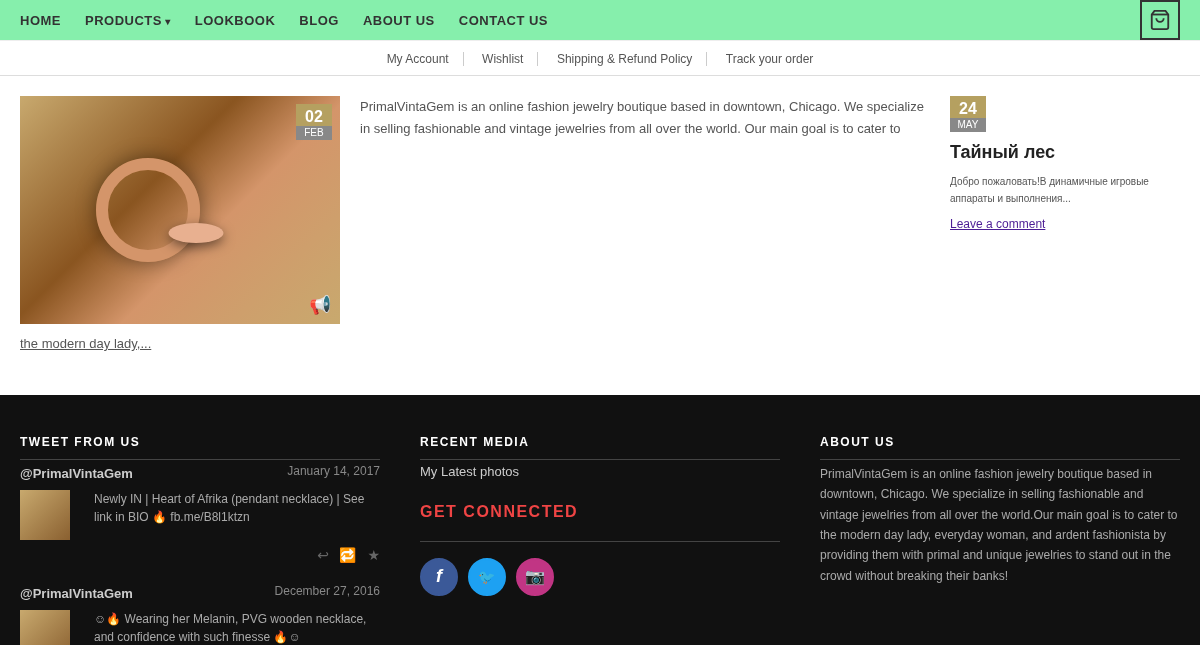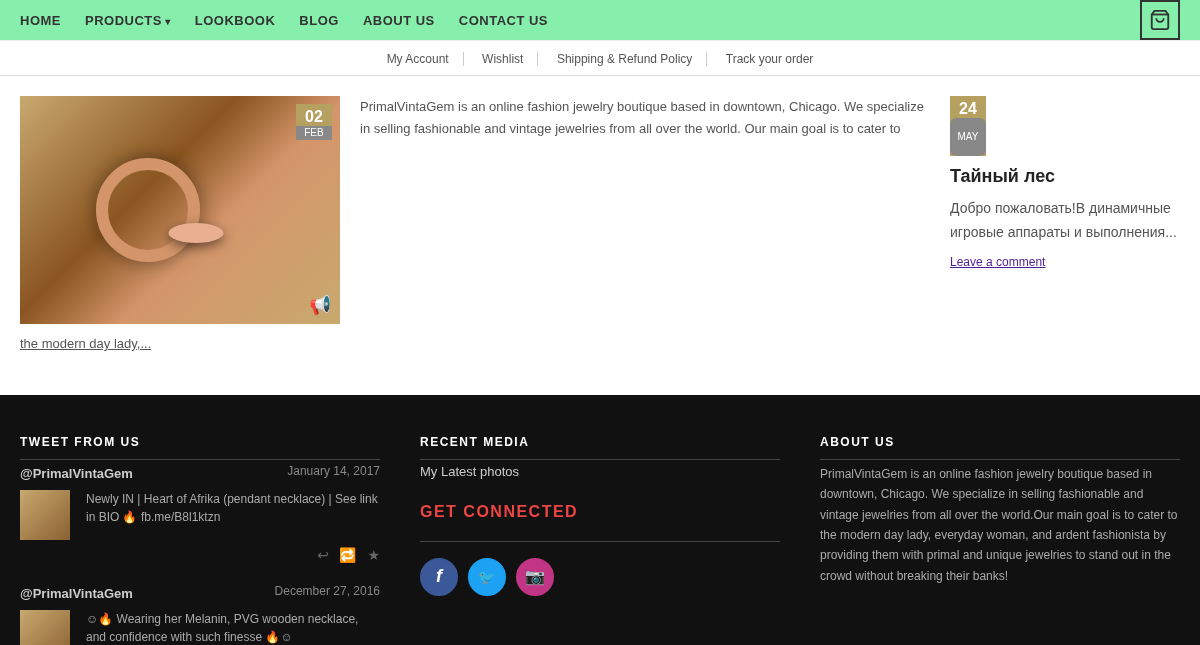--- a/index.html
+++ b/index.html
@@ -152,31 +152,30 @@
     .right-date-badge .day {
       font-size: 16px;
       font-weight: bold;
       display: block;
     }
     .right-date-badge .month {
       font-size: 10px;
       display: block;
       background: #888;
       margin: 0 -3px -3px;
-      padding: 13px 0;
-      border-radius: 6px;
+      padding: 1px 0;
     }
     .right-post-title {
       font-size: 18px;
       font-weight: bold;
       color: #222;
       margin-bottom: 10px;
     }
     .right-post-text {
-      font-size: 14px;
+      font-size: 10px;
       color: #555;
       line-height: 1.7;
     }
     .leave-comment {
       font-size: 12px;
       color: #4c1d95;
       margin-top: 10px;
       display: block;
     }
 
@@ -221,21 +220,21 @@
     .tweet-item {
       margin-bottom: 20px;
       overflow: hidden;
     }
     .tweet-header {
       overflow: hidden;
       margin-bottom: 8px;
     }
     .tweet-content {
       display: flex;
-      gap: 16px;
+      gap: 24px;
       align-items: flex-start;
     }
     .tweet-thumbnail {
       width: 50px;
       height: 50px;
       background: #555;
       flex-shrink: 0;
       overflow: hidden;
     }
     .tweet-thumbnail-inner {

